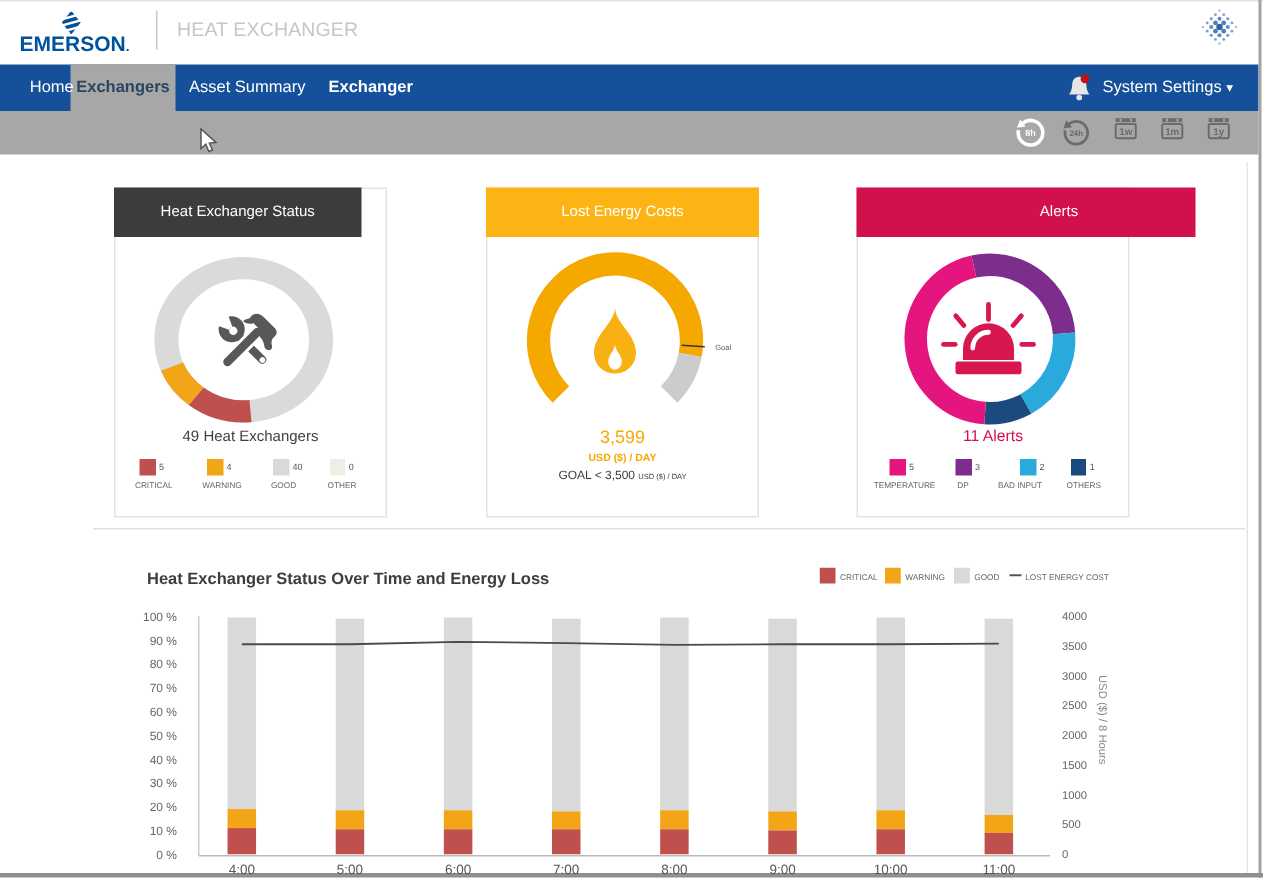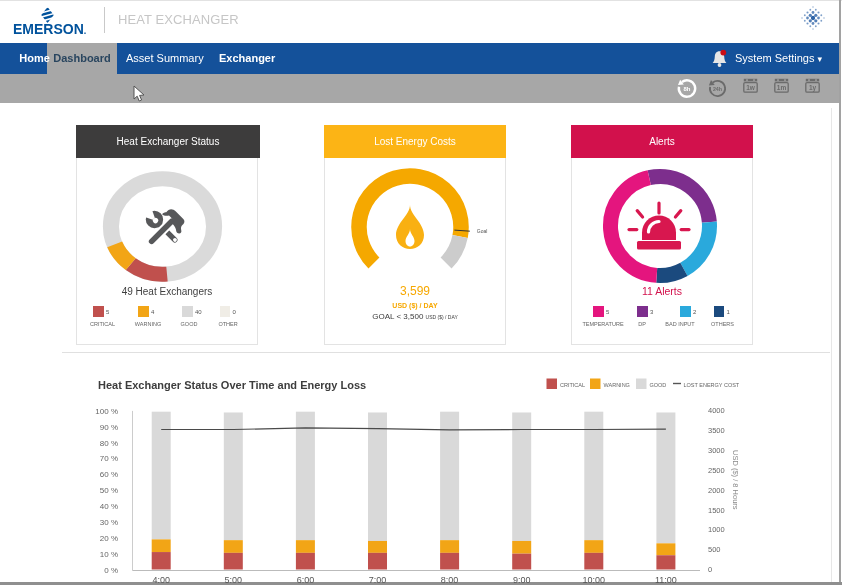--- a/index.html
+++ b/index.html
@@ -57,22 +57,22 @@
       <circle cx="18.5" cy="7.5" r="1.06" fill="#2d63a7" fill-opacity="0.65"></circle>
       <circle cx="18.5" cy="13.0" r="1.38" fill="#2d63a7" fill-opacity="0.75"></circle>
       <circle cx="18.5" cy="18.5" r="1.06" fill="#2d63a7" fill-opacity="0.65"></circle>
       <circle cx="21.3" cy="10.3" r="0.93" fill="#2d63a7" fill-opacity="0.61"></circle>
       <circle cx="21.3" cy="15.8" r="0.93" fill="#2d63a7" fill-opacity="0.61"></circle>
       <circle cx="24.0" cy="13.0" r="0.75" fill="#2d63a7" fill-opacity="0.51"></circle>
     </svg>
 
   <div class="abs" style="left:0;top:43px;width:839px;height:31px;background:#14519a;"></div>
   <div class="abs" style="left:47px;top:43px;width:70px;height:31px;background:#a7a7a7;"></div>
-  <div class="abs nav-t" style="left:0;top:43px;width:69px;height:31px;line-height:31px;text-align:center;color:#fff;font-size:11px;font-weight:bold;">Home</div>
-  <div class="abs nav-t" style="left:47px;top:43px;width:70px;height:31px;line-height:31px;text-align:center;color:#29455f;font-size:11px;font-weight:bold;">Dashboard</div>
+  <div class="abs nav-t" style="left:0;top:43px;width:69px;height:31px;line-height:31px;text-align:center;color:#fff;font-size:11px;font-weight:normal;">Home</div>
+  <div class="abs nav-t" style="left:47px;top:43px;width:70px;height:31px;line-height:31px;text-align:center;color:#29455f;font-size:11px;font-weight:bold;">Exchangers</div>
   <div class="abs nav-t" style="left:126px;top:43px;height:31px;line-height:31px;color:#fff;font-size:11px;font-weight:normal;">Asset Summary</div>
   <div class="abs nav-t" style="left:219px;top:43px;height:31px;line-height:31px;color:#fff;font-size:11px;font-weight:bold;">Exchanger</div>
 
   <svg class="abs" style="left:711px;top:49px;" width="17" height="19" viewBox="0 0 17 19">
     <path d="M8.5 2.2 C5.2 2.2 3.9 4.8 3.8 7.4 C3.7 10.8 2.7 12.9 1.6 14 L15.4 14 C14.3 12.9 13.3 10.8 13.2 7.4 C13.1 4.8 11.8 2.2 8.5 2.2 Z" fill="#e6e6e6"></path>
     <circle cx="8.5" cy="16" r="1.9" fill="#e6e6e6"></circle>
     <circle cx="12.3" cy="3.6" r="2.9" fill="#c90d15"></circle>
   </svg>
   <div class="abs" style="left:735px;top:43px;height:29px;line-height:31px;color:#fff;font-size:11px;">System Settings <span style="font-size:9px;">▾</span></div>
 
@@ -107,23 +107,23 @@
 
   <div class="abs" style="left:831px;top:108px;width:1px;height:474px;background:#e7e7e7;"></div>
   <div class="abs" style="left:839px;top:0px;width:2px;height:585px;background:#a2a2a2;"></div>
   <div class="abs" style="left:0;top:582px;width:842px;height:3px;background:#8f8f8f;"></div>
   <div class="abs" style="left:62px;top:352px;width:768px;height:1px;background:#e0e0e0;"></div>
 
   <div class="abs" style="left:76px;top:125px;width:182px;height:220px;background:#fff;border:1px solid #e3e3e3;box-sizing:border-box;"></div>
   <div class="abs" style="left:324px;top:125px;width:182px;height:220px;background:#fff;border:1px solid #e3e3e3;box-sizing:border-box;"></div>
   <div class="abs" style="left:571px;top:125px;width:182px;height:220px;background:#fff;border:1px solid #e3e3e3;box-sizing:border-box;"></div>
 
-  <div class="abs hd" style="left:76px;top:125px;width:184px;height:33px;background:#3d3c3c;color:#fff;font-size:10px;text-align:center;line-height:33px;">Heat Exchanger Status</div>
+  <div class="abs hd" style="left:76px;top:125px;width:165px;height:33px;background:#3d3c3c;color:#fff;font-size:10px;text-align:center;line-height:33px;">Heat Exchanger Status</div>
   <div class="abs hd" style="left:324px;top:125px;width:182px;height:33px;background:#fcb415;color:#fff;font-size:10px;text-align:center;line-height:33px;">Lost Energy Costs</div>
-  <div class="abs hd" style="left:571px;top:125px;width:182px;height:33px;background:#d2114c;color:#fff;font-size:10px;text-align:center;line-height:33px;">Alerts</div>
+  <div class="abs hd" style="left:571px;top:125px;width:182px;height:33px;background:#d2114c;color:#fff;font-size:10px;text-align:center;line-height:33px;padding-left:44px;">Alerts</div>
 
   <svg class="abs" style="left:96px;top:160px;" width="133" height="133" viewBox="0 0 133 133" id="donut1">
       <g transform="translate(66.5,66.5) scale(1.08,1)">
         <circle cx="0" cy="0" r="47.75" stroke="#dadada" stroke-width="14.9" fill="none"></circle>
         <path d="M4.16 47.57 A47.75 47.75 0 0 1 -29.40 37.63" stroke="#c0504d" stroke-width="14.9" fill="none"></path>
         <path d="M-29.40 37.63 A47.75 47.75 0 0 1 -44.27 17.89" stroke="#f2a516" stroke-width="14.9" fill="none"></path>
       </g>
     </svg>
   <svg class="abs" style="left:138px;top:203px;" width="52" height="52" viewBox="0 0 52 52" id="tools">
       <g fill="#57585a">

